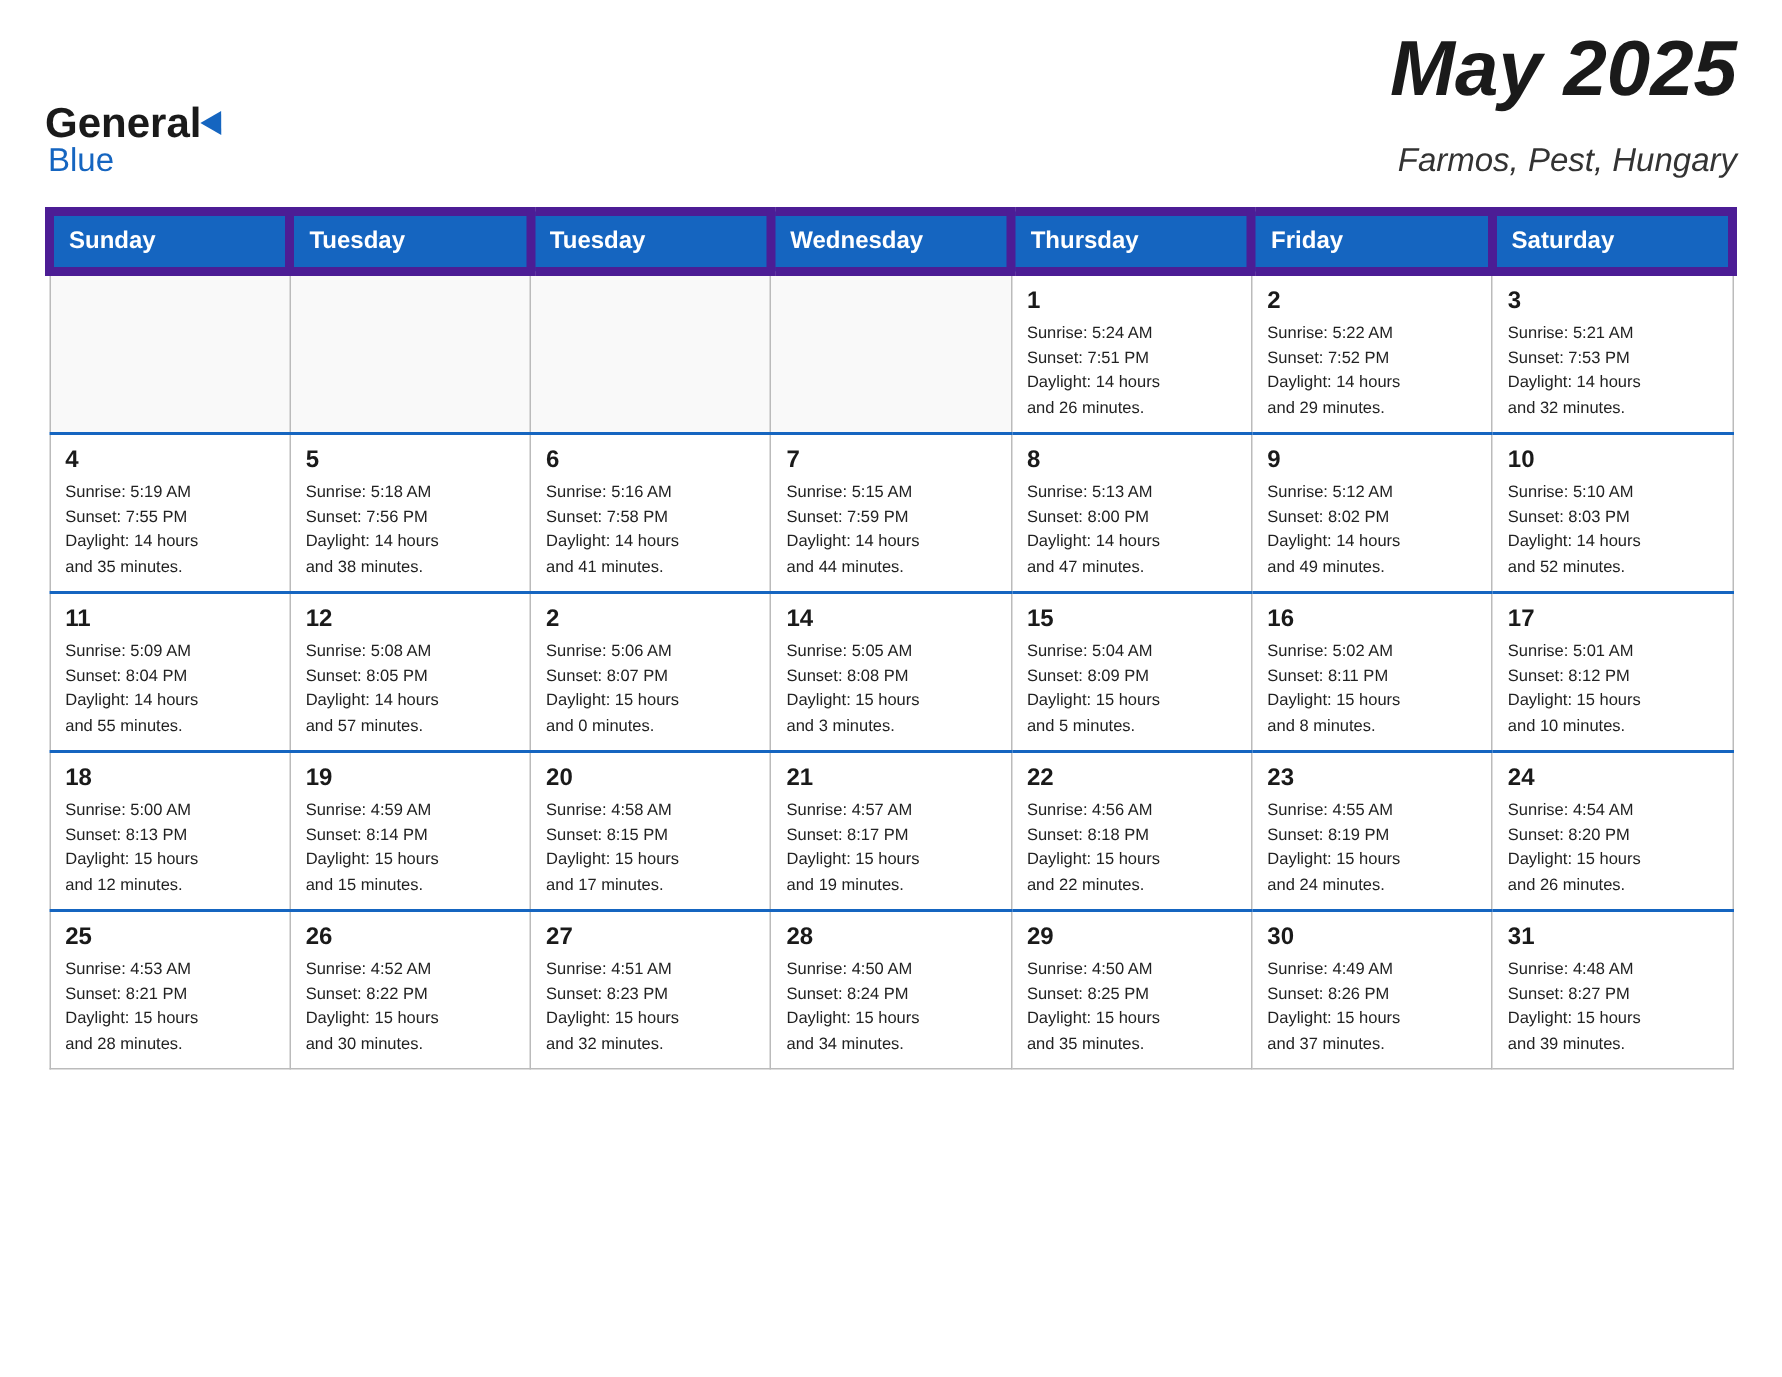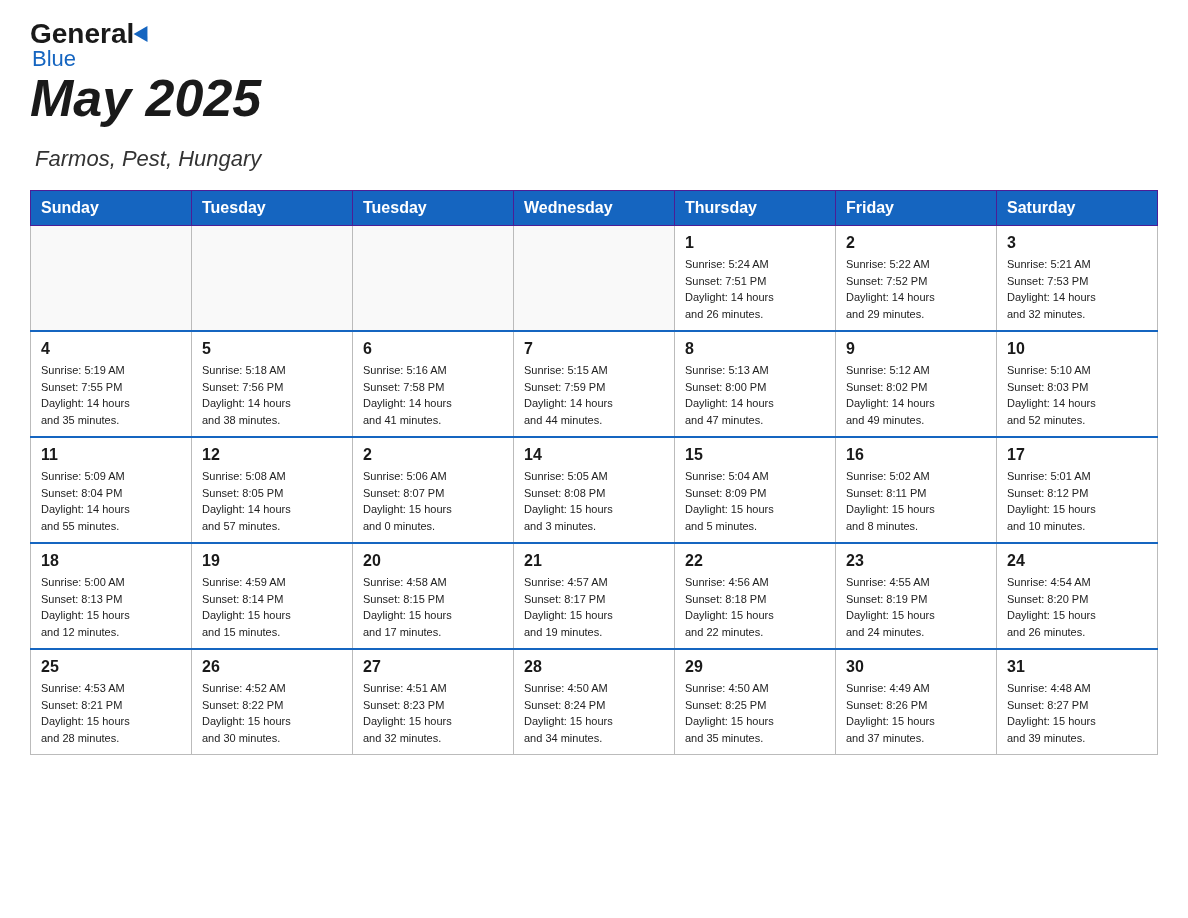--- a/index.html
+++ b/index.html
@@ -6,23 +6,22 @@
     body {
       font-family: Arial, sans-serif;
       background: #fff;
       padding: 20px 30px;
       width: 1188px;
       min-height: 918px;
     }
     .header {
       display: flex;
       justify-content: space-between;
-      align-items: flex-start;
+      align-items: flex-end;
       margin-bottom: 18px;
-      flex-direction: column;
     }
     .logo {
       display: flex;
       flex-direction: column;
       align-items: flex-start;
     }
     .logo-general {
       font-size: 28px;
       font-weight: bold;
       color: #1a1a1a;
@@ -66,21 +65,21 @@
       border-collapse: collapse;
       border: 1px solid #999;
     }
     .calendar th {
       background-color: #1565c0;
       color: #fff;
       font-size: 16px;
       font-weight: bold;
       padding: 8px 10px;
       text-align: left;
-      border: 1px solid #4c1d95;
+      border: 6px solid #4c1d95;
     }
     .calendar td {
       width: calc(100% / 7);
       vertical-align: top;
       padding: 8px 10px;
       border: 1px solid #bbb;
       min-height: 100px;
       font-size: 13px;
       color: #222;
     }

